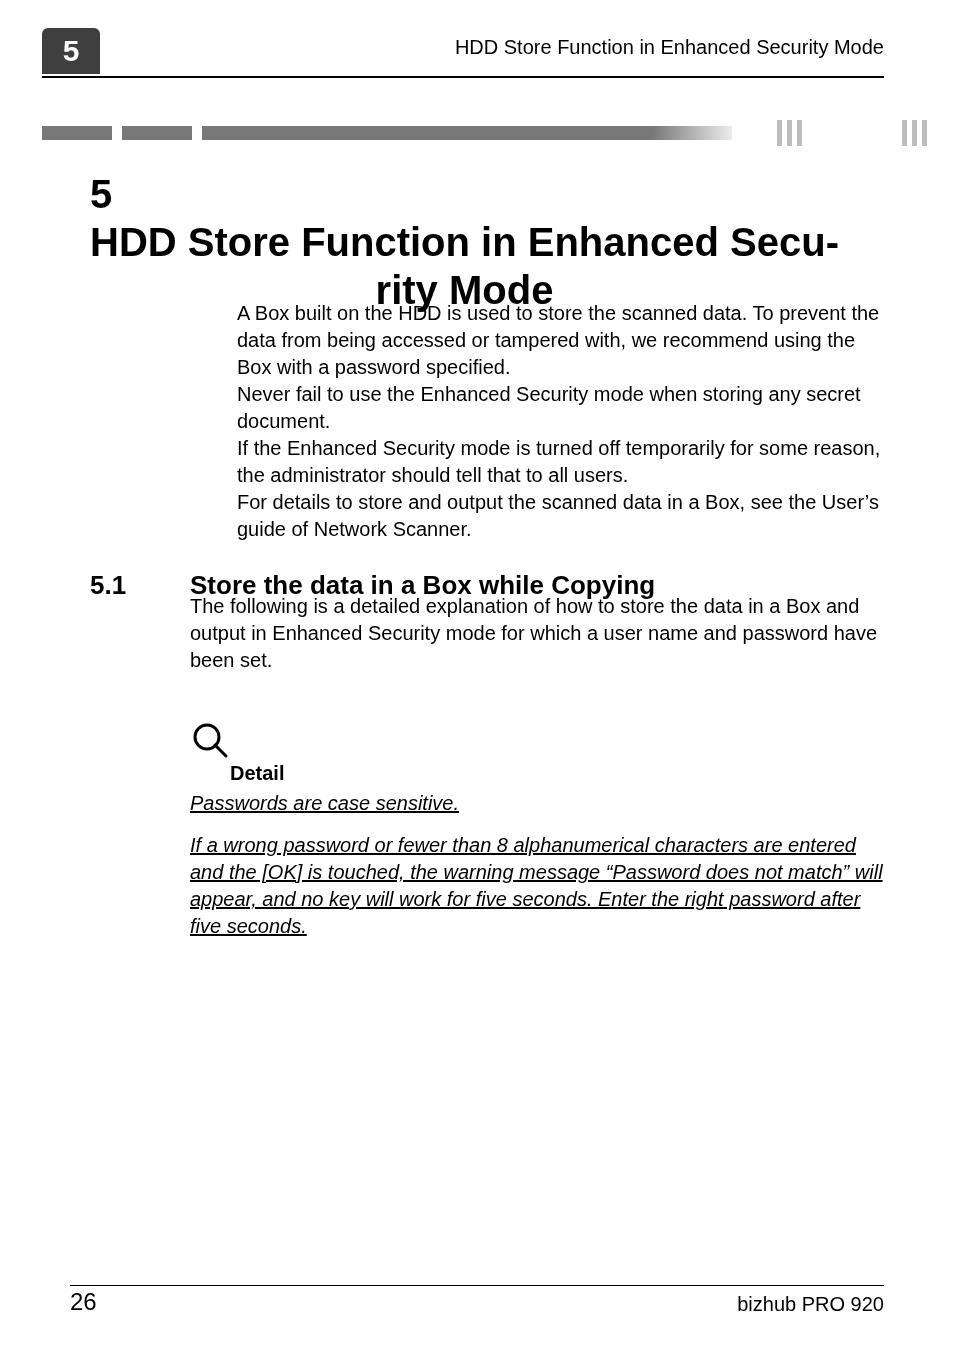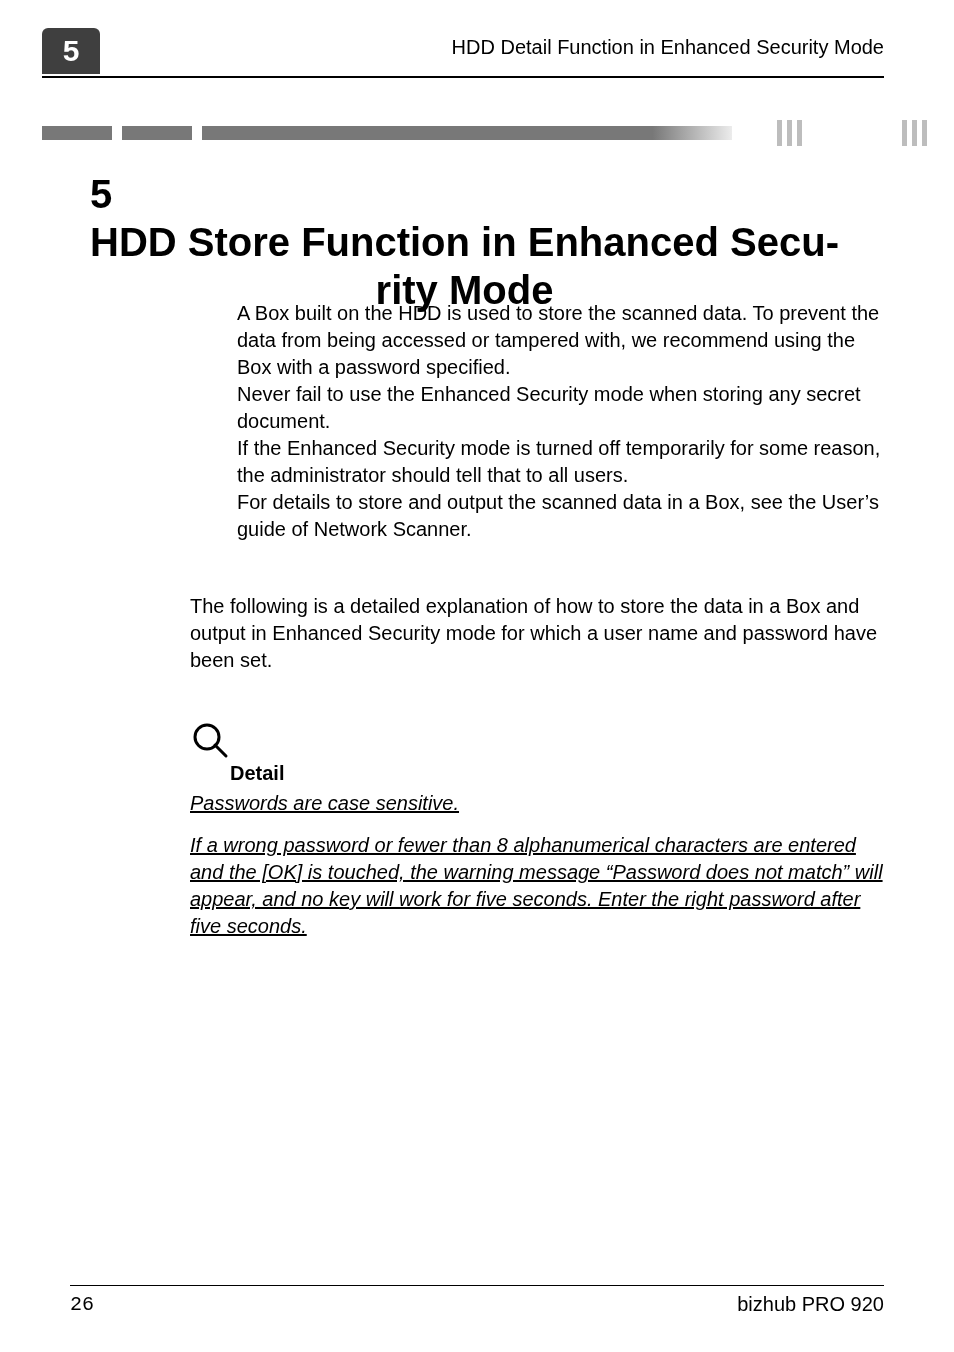--- a/index.html
+++ b/index.html
@@ -147,40 +147,39 @@
     left: 70px;
     right: 70px;
     bottom: 66px;
     height: 1.5px;
     background: #000;
   }
   .footer-left {
     position: absolute;
     left: 70px;
     bottom: 36px;
-    font-size: 20px;
-    font-family: Liberation Mono, monospace;
+    font-size: 24px;
   }
   .footer-right {
     position: absolute;
     right: 70px;
     bottom: 36px;
     font-size: 20px;
   }
   .para-gap { margin-top: 15px; }
 </style>
 </head>
 <body>
 
 <div class="page">
 
   <div class="chapter-tab">
     <span>5</span>
   </div>
-  <div class="running-header">HDD Detail Function in Enhanced Security Mode</div>
+  <div class="running-header">HDD Store Function in Enhanced Security Mode</div>
   <div class="hr-top"></div>
 
   <div class="bars">
     <div class="short1"></div>
     <div class="short2"></div>
     <div class="long"></div>
     <div class="v1"></div>
     <div class="v2"></div>
     <div class="v3"></div>
     <div class="v4"></div>
@@ -192,20 +191,23 @@
     <span class="num">5</span><span class="title"><span>HDD Store Function in Enhanced Secu-</span><br><span style="margin-left:0;">rity Mode</span></span>
   </div>
 
   <div class="body1">
     <div>A Box built on the HDD is used to store the scanned data. To prevent the data from being accessed or tampered with, we recommend using the Box with a password specified.</div>
     <div>Never fail to use the Enhanced Security mode when storing any secret document.</div>
     <div>If the Enhanced Security mode is turned off temporarily for some reason, the administrator should tell that to all users.</div>
     <div>For details to store and output the scanned data in a Box, see the User’s guide of Network Scanner.</div>
   </div>
 
+  <div class="h2">
+    <span class="num">5.1</span><span>Store the data in a Box while Copying</span>
+  </div>
 
   <div class="body2">The following is a detailed explanation of how to store the data in a Box and output in Enhanced Security mode for which a user name and password have been set.</div>
 
   <svg class="detail-icon" viewBox="0 0 40 40">
     <circle cx="17" cy="17" r="12" fill="none" stroke="#000" stroke-width="3"></circle>
     <line x1="25" y1="25" x2="36" y2="36" stroke="#000" stroke-width="3" stroke-linecap="round"></line>
   </svg>
   <div class="detail-label">Detail</div>
 
   <div class="detail-text">

